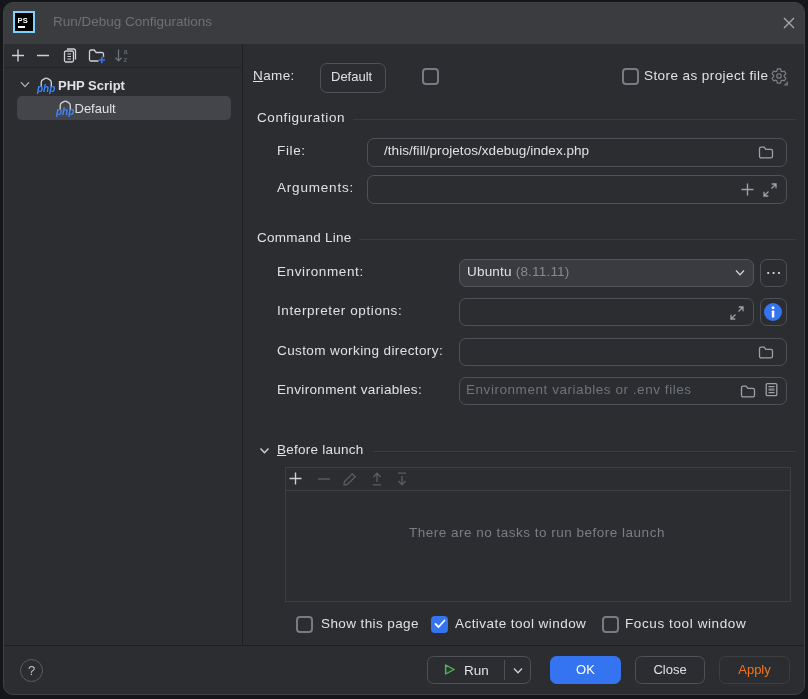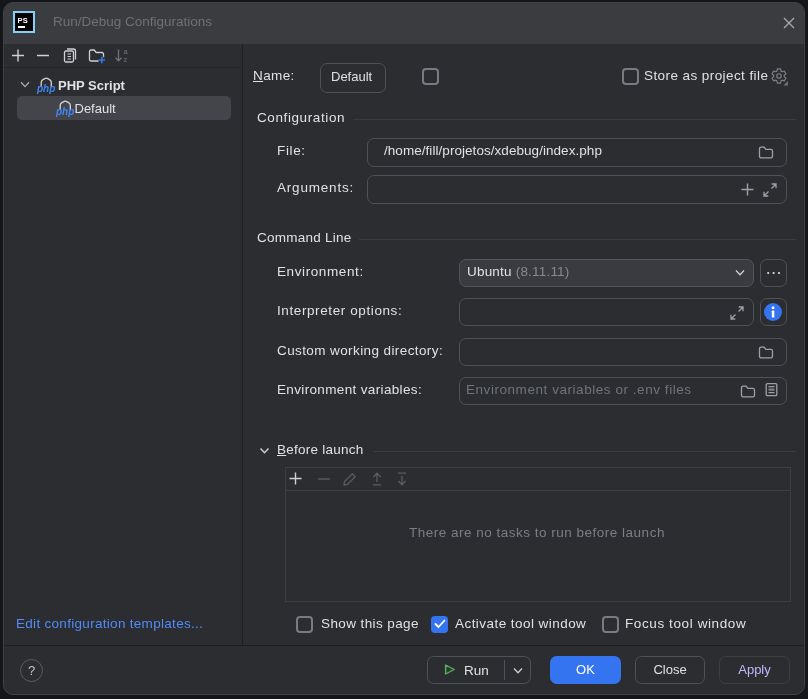--- a/index.html
+++ b/index.html
@@ -87,40 +87,39 @@
   </svg>
   <span class="abs treetext" style="left:57px;top:76.5px;font-weight:bold">PHP Script</span>
 
   <div class="sel"></div>
   <svg class="abs" style="left:55px;top:98px" width="18" height="18" viewBox="0 0 18 18">
     <path d="M4.2 11 V6.6 C4.2 5.4 4.9 4.3 5.9 3.7 L8.3 2.3 C8.9 2 9.6 2 10.2 2.3 L12.6 3.7 C13.6 4.3 14.3 5.4 14.3 6.6 V11" fill="none" stroke="#ced0d6" stroke-width="1.35"></path>
     <text x="0" y="16.2" font-size="10" font-weight="bold" font-style="italic" fill="#4285f4" font-family="Liberation Sans">php</text>
   </svg>
   <span class="abs treetext" style="left:73.5px;top:99.5px">Default</span>
 
-  <a class="link">Edit configuration templates...</a>
   <div class="sep-v"></div>
 
   <span class="abs lbl" style="left:252px;top:66.5px;letter-spacing:0.4px"><span style="text-decoration:underline">N</span>ame:</span>
   <div class="input" style="left:319px;top:62px;width:66px;height:30px"></div>
   <span class="itext" style="left:330px;top:68px">Default</span>
   <div class="cb" style="left:421px;top:67px"></div>
   <div class="cb" style="left:621px;top:67px"></div>
   <span class="abs lbl" style="left:643px;top:66.5px;letter-spacing:0.42px">Store as project file</span>
   <svg class="abs" style="left:769px;top:66px" width="19" height="19" viewBox="0 0 18 18">
     <path d="M6.95 1.78 L10.05 1.78 L10.45 3.90 L11.51 4.51 L13.55 3.79 L15.10 6.48 L13.46 7.89 L13.46 9.11 L15.10 10.52 L13.55 13.21 L11.51 12.49 L10.45 13.10 L10.05 15.22 L6.95 15.22 L6.55 13.10 L5.49 12.49 L3.45 13.21 L1.90 10.52 L3.54 9.11 L3.54 7.89 L1.90 6.48 L3.45 3.79 L5.49 4.51 L6.55 3.90 Z" fill="none" stroke="#7c7f85" stroke-width="1.15" stroke-linejoin="round"></path>
     <circle cx="8.5" cy="8.5" r="2.1" fill="none" stroke="#7c7f85" stroke-width="1.15"></circle>
     <path d="M17 13.2 v4.3 h-4.3 z" fill="#6f737a"></path>
   </svg>
 
   <span class="abs lbl" style="left:256px;top:108.5px;letter-spacing:0.6px">Configuration</span>
   <div class="hline" style="left:352px;top:117.5px;width:443px"></div>
   <span class="abs lbl" style="left:276px;top:141.5px;letter-spacing:0.65px">File:</span>
   <div class="input" style="left:366px;top:137px;width:420px;height:29px"></div>
-  <span class="itext" style="left:383px;top:141.5px;font-size:13.5px;letter-spacing:0.05px">/home/fill/projetos/xdebug/index.php</span>
+  <span class="itext" style="left:383px;top:141.5px;font-size:13.5px;letter-spacing:0.05px">/this/fill/projetos/xdebug/index.php</span>
   <svg class="abs" style="left:757px;top:144px" width="16" height="15" viewBox="0 0 16 14">
     <path d="M1.5 3.2 a1.6 1.6 0 0 1 1.6 -1.6 h3 l1.8 2.3 h5 a1.6 1.6 0 0 1 1.6 1.6 v5.3 a1.6 1.6 0 0 1 -1.6 1.6 h-9.8 a1.6 1.6 0 0 1 -1.6 -1.6 z" fill="none" stroke="#9da0a8" stroke-width="1.3"></path>
   </svg>
   <span class="abs lbl" style="left:276px;top:178.5px;letter-spacing:0.8px">Arguments:</span>
   <div class="input" style="left:366px;top:174px;width:420px;height:29px"></div>
   <svg class="abs" style="left:739px;top:181px" width="15" height="15" viewBox="0 0 15 15">
     <path d="M7.5 1.5 V13.5 M1.5 7.5 H13.5" stroke="#9da0a8" stroke-width="1.4"></path>
   </svg>
   <svg class="abs" style="left:761px;top:181px" width="16" height="16" viewBox="0 0 16 16">
     <g stroke="#9da0a8" stroke-width="1.3" fill="none">
@@ -221,16 +220,16 @@
     <path d="M2.6 2 L11.2 6.5 L2.6 11 Z" fill="#24402a" stroke="#5cad65" stroke-width="1.4" stroke-linejoin="round"></path>
   </svg>
   <span class="abs lbl" style="left:463px;top:662px">Run</span>
   <div class="abs" style="left:503px;top:659px;width:1px;height:20px;background:#4e5157"></div>
   <svg class="abs" style="left:512px;top:666px" width="10" height="8" viewBox="0 0 10 8">
     <path d="M1 1.5 L5 5.8 L9 1.5" fill="none" stroke="#ced0d6" stroke-width="1.3"></path>
   </svg>
 
   <div class="btn" style="left:549px;width:71px;background:#3574f0;border-color:#3574f0;color:#fff">OK</div>
   <div class="btn" style="left:634px;width:70px">Close</div>
-  <div class="btn" style="left:718px;width:71px;border-color:#3c3e42;color:#c4b5fd">Apply</div>
+  <div class="btn" style="left:718px;width:71px;border-color:#3c3e42;color:#f97316">Apply</div>
 
 </div>
   </div>
 
 </body></html>

